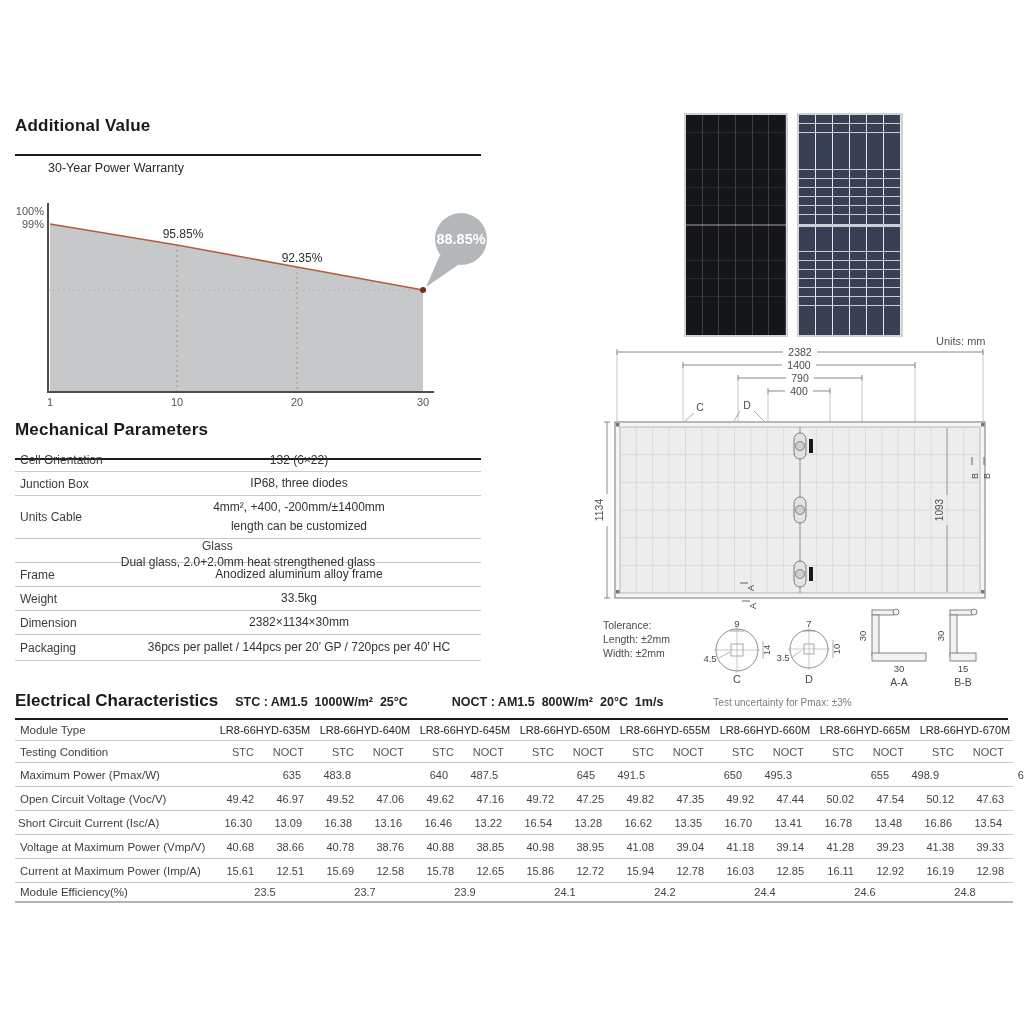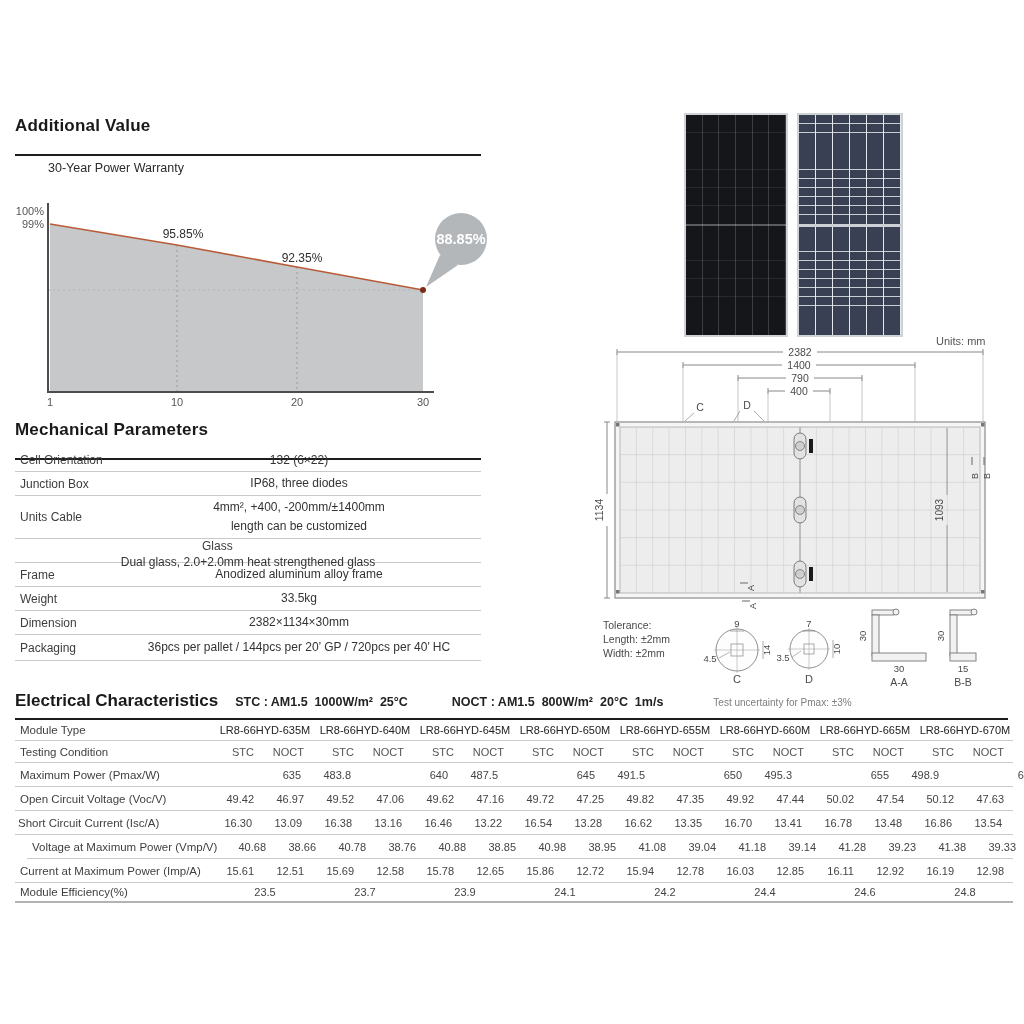--- a/index.html
+++ b/index.html
@@ -423,21 +423,21 @@
         </div>
         <div class="ecol">
           <div class="sub">16.78</div>
           <div class="sub">13.48</div>
         </div>
         <div class="ecol">
           <div class="sub">16.86</div>
           <div class="sub">13.54</div>
         </div>
       </div>
-      <div class="erow" style="height: 24px; margin-left: 12px;">
+      <div class="erow" style="height: 24px;">
         <div class="elabel">Voltage at Maximum Power (Vmp/V)</div>
         <div class="ecol">
           <div class="sub">40.68</div>
           <div class="sub">38.66</div>
         </div>
         <div class="ecol">
           <div class="sub">40.78</div>
           <div class="sub">38.76</div>
         </div>
         <div class="ecol">

